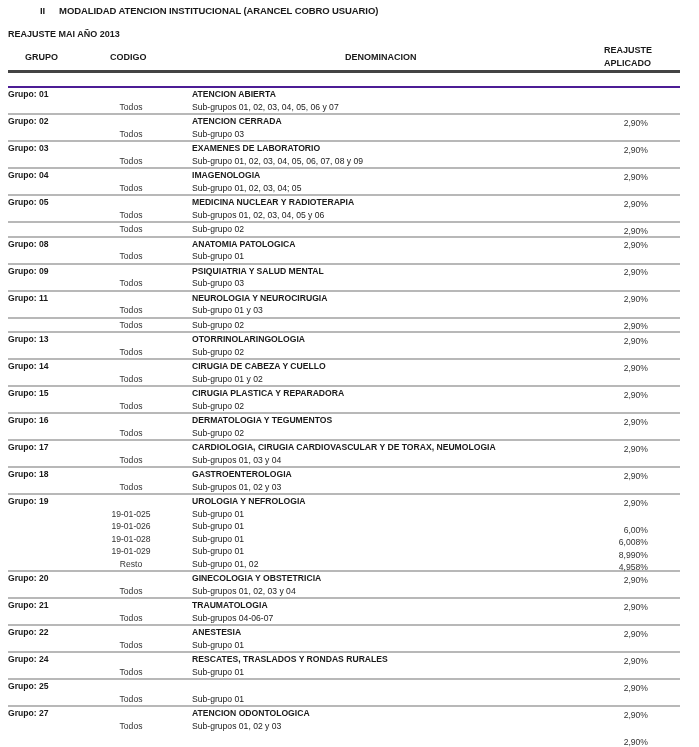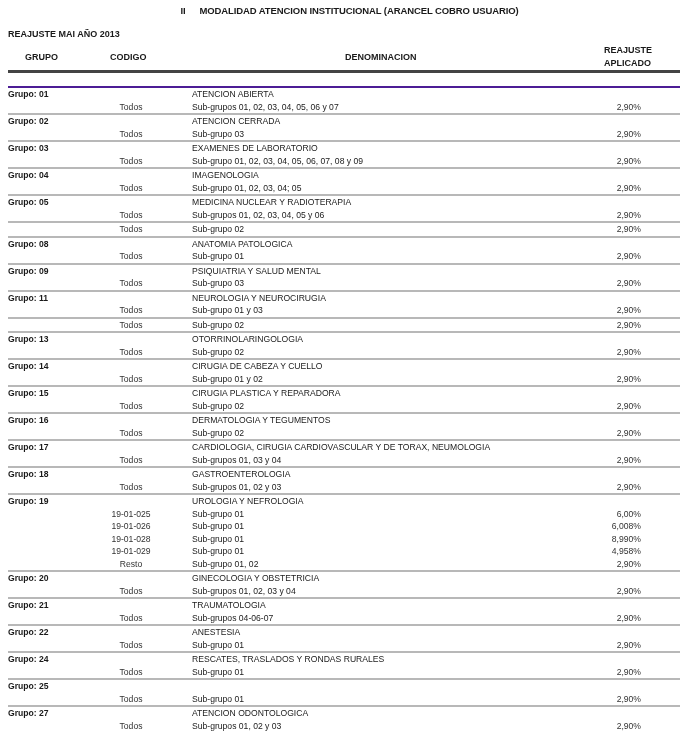--- a/index.html
+++ b/index.html
@@ -1,36 +1,36 @@
 <!DOCTYPE html>
 <html><head>
 <meta charset="utf-8">
 <style>
   * { box-sizing: border-box; margin: 0; padding: 0; }
   html, body { width: 699px; height: 747px; background: #ffffff; overflow: hidden; }
   body { font-family: "Liberation Sans", sans-serif; color: #1a1a1a; position: relative; }
-  .title { position: absolute; top: 5px; left: 0; width: 699px; text-align: center; font-size: 9.5px; font-weight: bold; letter-spacing: -0.1px; }
+  .title { position: absolute; top: 5px; left: 0; width: 699px; text-align: left; font-size: 9.5px; font-weight: bold; letter-spacing: -0.1px; padding-left: 40px; }
   .title .num { display: inline-block; margin-right: 14px; }
   .subtitle { position: absolute; top: 29px; left: 8px; font-size: 9px; font-weight: bold; }
   .hdr { position: absolute; top: 44px; left: 8px; width: 672px; height: 27px; font-size: 9px; font-weight: bold; }
   .hdr div { position: absolute; }
   .hdr .h-grupo { left: 17px; top: 8px; }
   .hdr .h-codigo { left: 102px; top: 8px; }
   .hdr .h-denom { left: 337px; top: 8px; }
   .hdr .h-reaj { left: 596px; top: 0px; width: 60px; line-height: 13px; }
   .thick { position: absolute; top: 70px; left: 8px; width: 672px; height: 3px; background: #444; }
   .table { position: absolute; top: 86px; left: 8px; width: 672px; }
   .group { border-top: 2px solid #b8b8b8; }
   .group.first { border-top: 2px solid #4c1d95; }
   .row { position: relative; height: 12.5px; font-size: 8.6px; line-height: 12.5px; }
   .row .grp { position: absolute; left: 0; font-weight: bold; }
   .row .cod { position: absolute; left: 95px; width: 56px; text-align: center; color: #333; }
   .row .den { position: absolute; left: 184px; }
-  .row .den.bold { font-weight: normal; }
-  .row .pct { position: absolute; right: 39px; text-align: right; color: #333; }
+  .row .den.bold { font-weight: bold; }
+  .row .pct { position: absolute; right: 32px; text-align: right; color: #333; margin-top: 16px; }
 </style>
 </head>
 <body>
 
 <div class="title">
   <span class="num">II</span><span>MODALIDAD ATENCION INSTITUCIONAL (ARANCEL COBRO USUARIO)</span>
 </div>
 <div class="subtitle">REAJUSTE MAI AÑO 2013</div>
 
 <div class="hdr">

